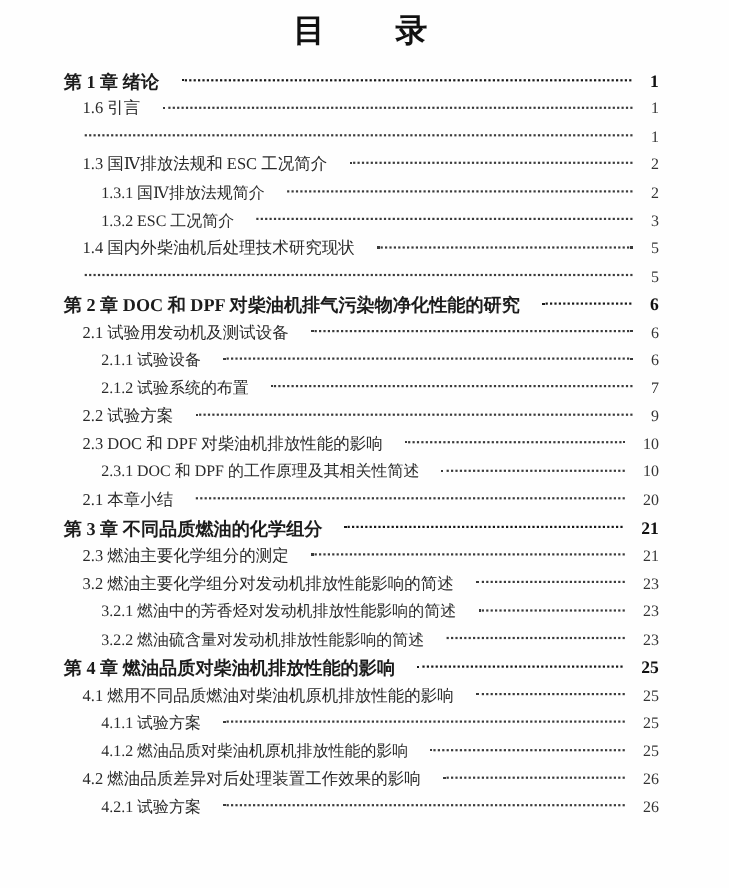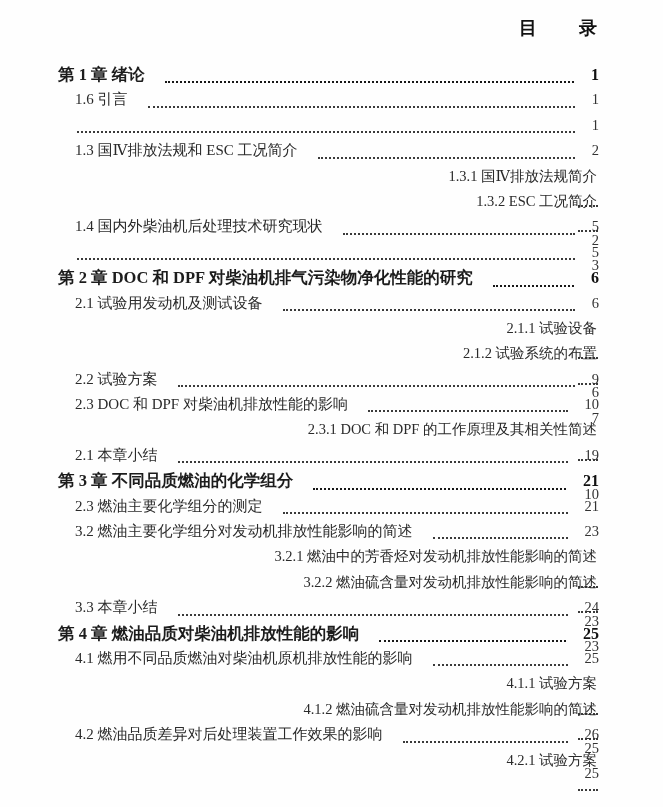--- a/index.html
+++ b/index.html
@@ -13,34 +13,34 @@
     height: 807px;
     margin: 0;
     background: #fefefe;
     overflow: hidden;
     font-family: "Liberation Serif", "DejaVu Serif", serif;
     color: #1c1c1c;
     box-sizing: border-box;
     padding: 12px 64px 0 58px;
   }
   .doc-title {
-    text-align: right;
-    font-size: 18px;
+    text-align: center;
+    font-size: 29px;
     font-weight: bold;
     letter-spacing: 2px;
     line-height: 32px;
     margin: 0 0 18px 0;
     color: #111;
   }
   .toc {
     width: 100%;
   }
   .toc-row {
     display: flex;
-    align-items: flex-end;
+    align-items: center;
     height: 25.4px;
     line-height: 25.4px;
     white-space: nowrap;
     gap: 16px;
   }
   .toc-row .label {
     flex: 0 0 auto;
     padding-right: 2px;
   }
   .toc-row .leader {
@@ -70,21 +70,20 @@
   .toc-row.level2 {
     font-size: 15px;
     padding-left: 17px;
     color: #2a2a2a;
   }
   
   .toc-row.level3 {
     font-size: 14.5px;
     padding-left: 34px;
     color: #2a2a2a;
-    flex-direction: column;
   }
   .toc-row.level2 .pagenum,
   .toc-row.level3 .pagenum {
     font-size: 14.5px;
     color: #333;
   }
 </style>
 </head>
 <body>
 
@@ -160,21 +159,21 @@
         <span class="pagenum">10</span>
       </div>
       <div class="toc-row level3">
         <span class="label">2.3.1 DOC 和 DPF 的工作原理及其相关性简述</span>
         <span class="leader"></span>
         <span class="pagenum">10</span>
       </div>
       <div class="toc-row level2">
         <span class="label">2.1  本章小结</span>
         <span class="leader"></span>
-        <span class="pagenum">19</span>
+        <span class="pagenum">20</span>
       </div>
       <div class="toc-row level1">
         <span class="label">第 3 章  不同品质燃油的化学组分</span>
         <span class="leader"></span>
         <span class="pagenum">21</span>
       </div>
       <div class="toc-row level2">
         <span class="label">2.3  燃油主要化学组分的测定</span>
         <span class="leader"></span>
         <span class="pagenum">21</span>
@@ -187,42 +186,37 @@
       <div class="toc-row level3">
         <span class="label">3.2.1  燃油中的芳香烃对发动机排放性能影响的简述</span>
         <span class="leader"></span>
         <span class="pagenum">23</span>
       </div>
       <div class="toc-row level3">
         <span class="label">3.2.2  燃油硫含量对发动机排放性能影响的简述</span>
         <span class="leader"></span>
         <span class="pagenum">23</span>
       </div>
-      <div class="toc-row level2">
-        <span class="label">3.3  本章小结</span>
-        <span class="leader"></span>
-        <span class="pagenum">24</span>
-      </div>
       <div class="toc-row level1">
         <span class="label">第 4 章  燃油品质对柴油机排放性能的影响</span>
         <span class="leader"></span>
         <span class="pagenum">25</span>
       </div>
       <div class="toc-row level2">
         <span class="label">4.1  燃用不同品质燃油对柴油机原机排放性能的影响</span>
         <span class="leader"></span>
         <span class="pagenum">25</span>
       </div>
       <div class="toc-row level3">
         <span class="label">4.1.1  试验方案</span>
         <span class="leader"></span>
         <span class="pagenum">25</span>
       </div>
       <div class="toc-row level3">
-        <span class="label">4.1.2  燃油硫含量对发动机排放性能影响的简述</span>
+        <span class="label">4.1.2  燃油品质对柴油机原机排放性能的影响</span>
         <span class="leader"></span>
         <span class="pagenum">25</span>
       </div>
       <div class="toc-row level2">
         <span class="label">4.2  燃油品质差异对后处理装置工作效果的影响</span>
         <span class="leader"></span>
         <span class="pagenum">26</span>
       </div>
       <div class="toc-row level3">
         <span class="label">4.2.1  试验方案</span>

